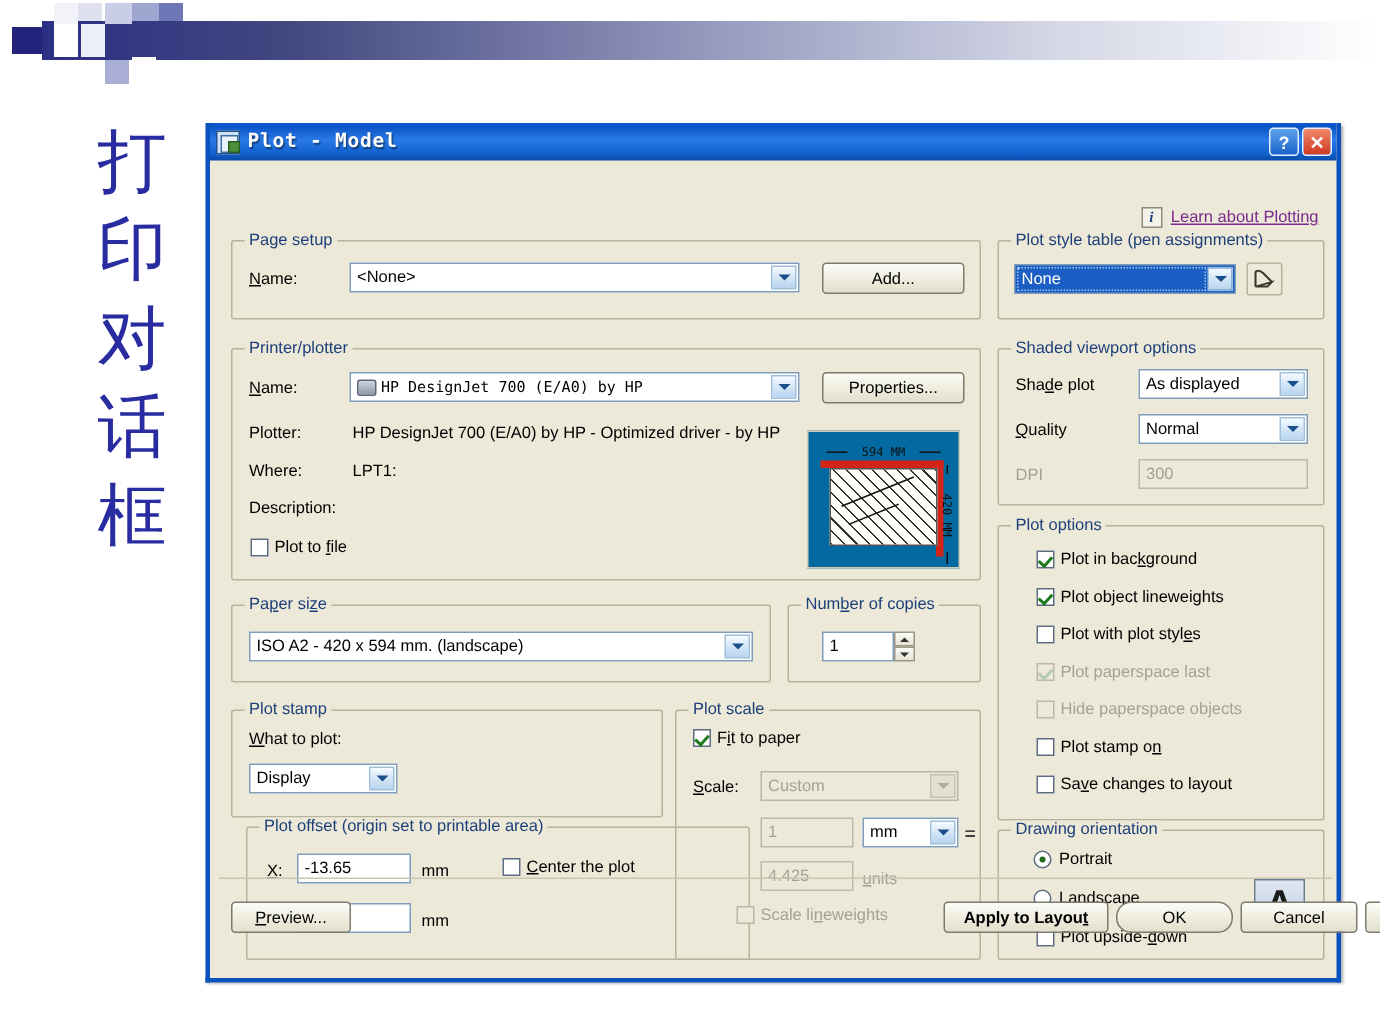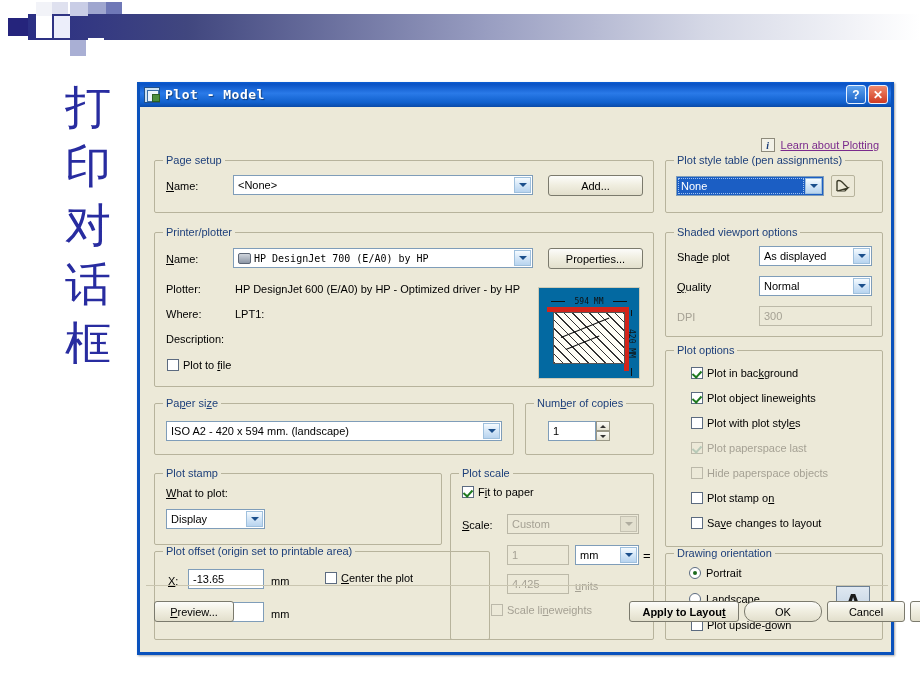--- a/index.html
+++ b/index.html
@@ -388,21 +388,21 @@
           <span class="val" style="font-family:'DejaVu Sans Mono',monospace;font-size:10px;text-align:right;">HP DesignJet 700 (E/A0) by HP</span>
           <span class="arrow">
               <i></i>
             </span>
         </div>
         <div class="btn" style="left:393px; top:15px; width:95px;">
           <span>Properties...</span>
         </div>
 
         <span class="lbl" style="position:absolute; left:11px; top:50px;">Plotter:</span>
-        <span class="lbl" style="position:absolute; left:80px; top:50px;">HP DesignJet 600 (E/A0) by HP - Optimized driver - by HP</span>
+        <span class="lbl" style="position:absolute; left:80px; top:50px;">HP DesignJet 700 (E/A0) by HP - Optimized driver - by HP</span>
 
         <span class="lbl" style="position:absolute; left:11px; top:75px;">Where:</span>
         <span class="lbl" style="position:absolute; left:80px; top:75px;">LPT1:</span>
 
         <span class="lbl" style="position:absolute; left:11px; top:100px;">Description:</span>
 
         <div class="cb" style="left:12px; top:126px;">
           <span class="bx"></span>
           <span class="lbl">Plot to <span class="u">f</span>ile</span>
         </div>
@@ -446,21 +446,21 @@
         <span class="lg">Plot stamp</span>
         <span class="lbl" style="position:absolute; left:11px; top:13px;"><span class="u">W</span>hat to plot:</span>
         <div class="combo" style="left:11px; top:35px; width:99px;">
           <span class="val">Display</span>
           <span class="arrow">
               <i></i>
             </span>
         </div>
       </div>
 
-      <div class="grp" style="left:14px; top:444px; width:336px; height:89px;padding-left:21px;">
+      <div class="grp" style="left:24px; top:444px; width:336px; height:89px;padding-left:21px;">
         <span class="lg">Plot offset (origin set to printable area)</span>
 
         <span class="lbl" style="position:absolute; left:13px; top:23px;"><span class="u">X</span>:</span>
         <div class="textbox" style="left:33px; top:17px; width:76px;">-13.65</div>
         <span class="lbl" style="position:absolute; left:116px; top:23px;">mm</span>
 
         <div class="cb" style="left:170px; top:20px;">
           <span class="bx"></span>
           <span class="lbl"><span class="u">C</span>enter the plot</span>
         </div>

